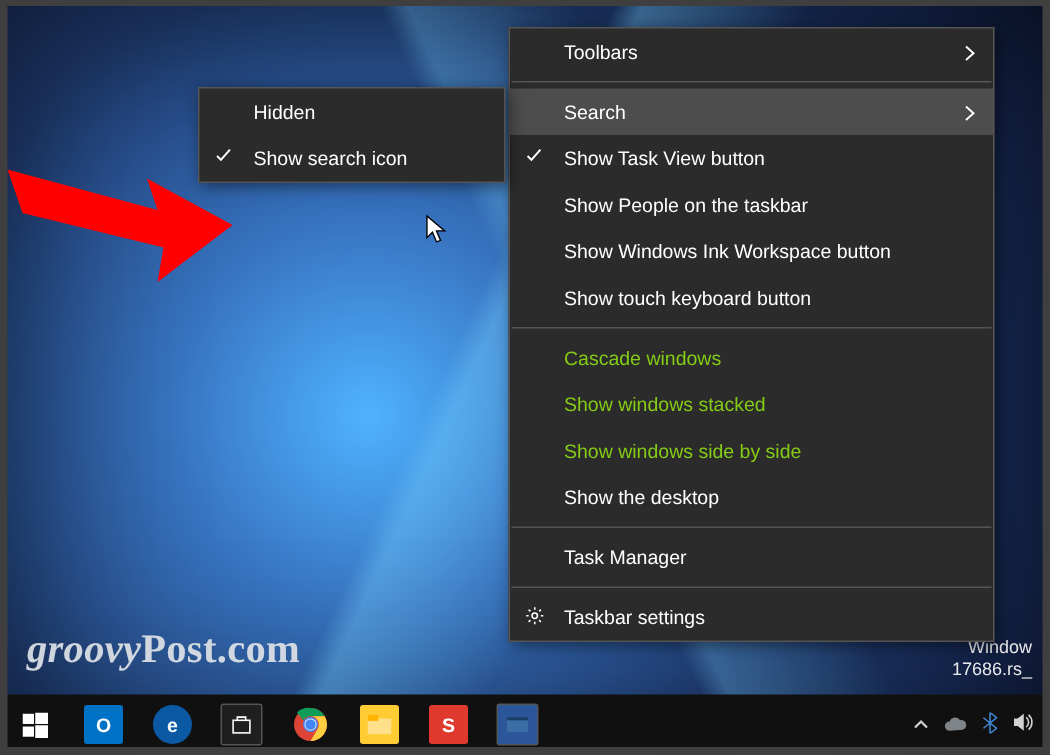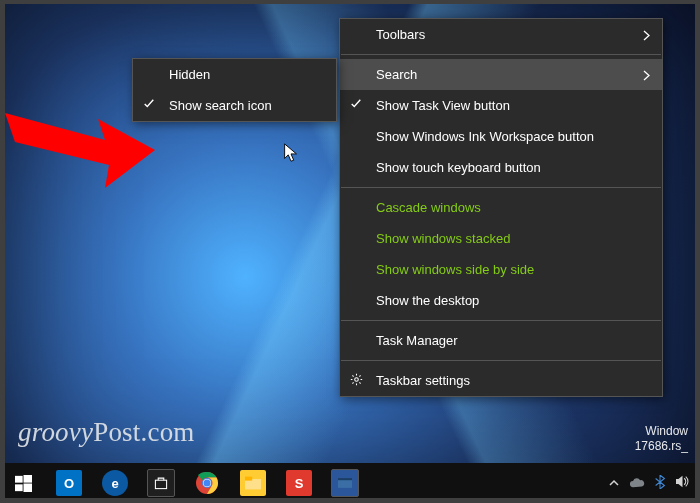--- a/index.html
+++ b/index.html
@@ -5,21 +5,21 @@
   html,body{margin:0;padding:0;width:700px;height:503px;overflow:hidden;font-family:"Segoe UI",Arial,sans-serif;font-size:13px;color:#fff;}
   
   .desktop{position:absolute;inset:0;background:
     radial-gradient(circle at 35% 55%,rgba(60,170,255,.9) 0%,rgba(20,90,180,.85) 25%,rgba(8,40,100,.9) 55%,rgba(3,15,50,.95) 100%);
     box-shadow:inset 0 0 120px rgba(0,0,0,.55);}
   .desktop::before{content:"";position:absolute;inset:0;background:
     linear-gradient(115deg,rgba(255,255,255,0) 44%,rgba(120,210,255,.35) 46%,rgba(255,255,255,0) 58%),
     linear-gradient(65deg,rgba(255,255,255,0) 52%,rgba(120,210,255,.28) 54%,rgba(255,255,255,0) 66%);}
   .frame{position:absolute;inset:0;border:5px solid #3f3f3f;border-top-width:4px;pointer-events:none;}
   
-  .brand{position:absolute;left:18px;bottom:55px;font-family:Georgia,"Times New Roman",serif;font-size:27px;color:#dfe3e7;opacity:.92;letter-spacing:.2px;}
+  .brand{position:absolute;left:18px;bottom:55px;font-family:Georgia,"Times New Roman",serif;font-size:27px;color:#dfe3e7;opacity:.92;letter-spacing:.2px;font-weight:bold;}
   .brand .g{font-style:italic}
   .build{position:absolute;right:12px;bottom:49px;text-align:right;color:#fff;font-size:12px;opacity:.9;line-height:15px;}
   
   .taskbar{position:absolute;left:0;right:0;bottom:0;height:40px;background:#101010;display:flex;align-items:center;}
   .tb-btn{width:46px;height:40px;display:flex;align-items:center;justify-content:center;}
   .tray{margin-left:auto;display:flex;align-items:center;gap:10px;padding:0 10px;color:#fff;}
   .tray svg,.tray span{opacity:.9}
   
   .menu{position:absolute;background:#2b2b2b;border:1px solid #555;color:#fff;box-shadow:2px 2px 10px rgba(0,0,0,.5);}
   .mi{display:flex;align-items:center;height:31px;padding:0 4px 0 36px;position:relative;white-space:nowrap;}
@@ -139,20 +139,23 @@
           <path d="M1 1l5 4.5L1 10" stroke="#fff" fill="none" stroke-width="1.3"></path>
         </svg></span>
   </div>
   <div class="mi">
     <span class="chk"><svg width="12" height="12" viewBox="0 0 14 14">
           <path d="M2 7l3 3 7-8" stroke="#fff" fill="none" stroke-width="1.6"></path>
         </svg></span>
     <span>Show Task View button</span>
   </div>
   <div class="mi">
+      <span>Show People on the taskbar</span>
+    </div>
+  <div class="mi">
       <span>Show Windows Ink Workspace button</span>
     </div>
   <div class="mi">
       <span>Show touch keyboard button</span>
     </div>
   <div class="sep"></div>
   <div class="mi disabled">
       <span>Cascade windows</span>
     </div>
   <div class="mi disabled">

